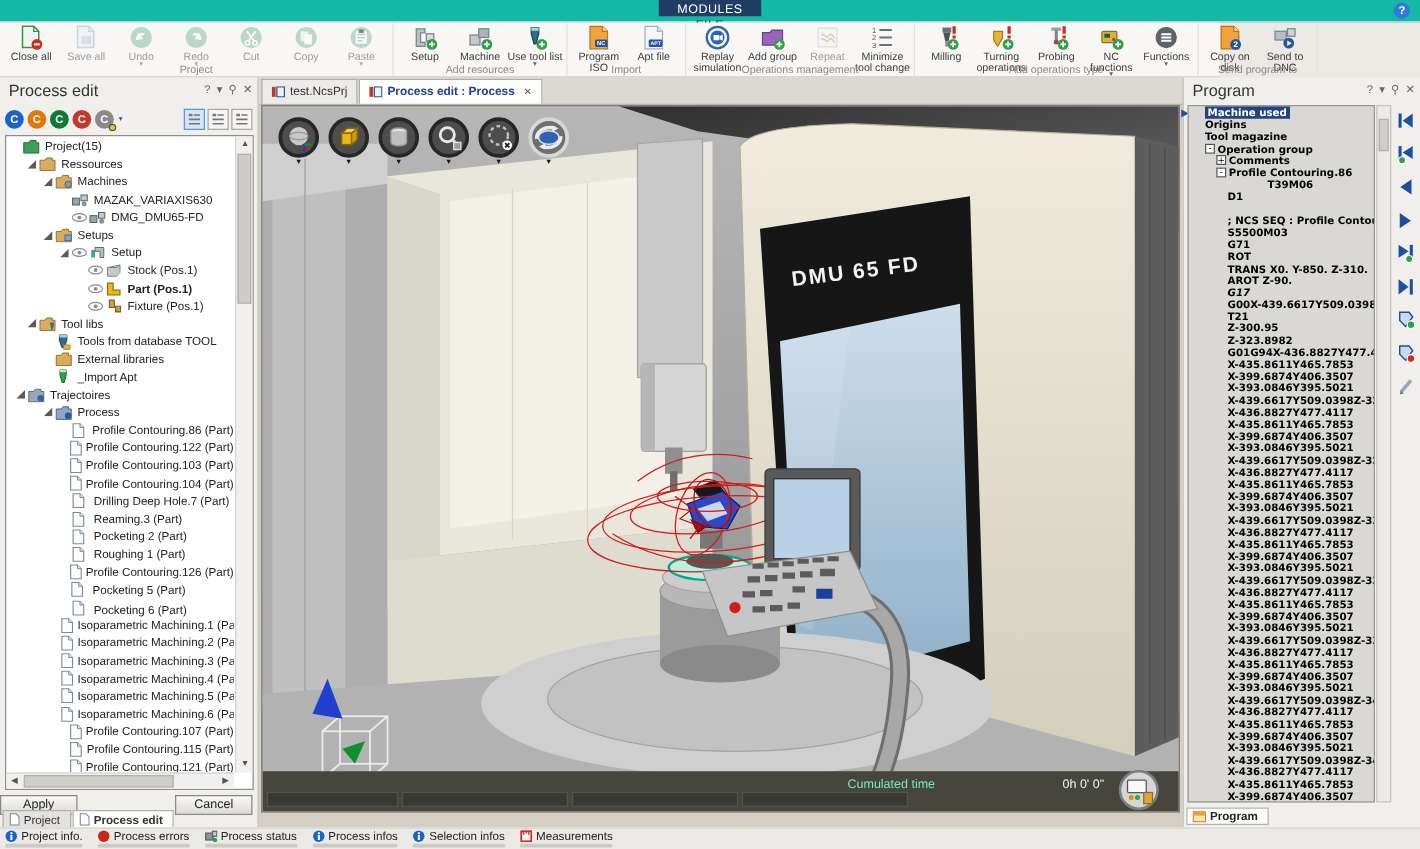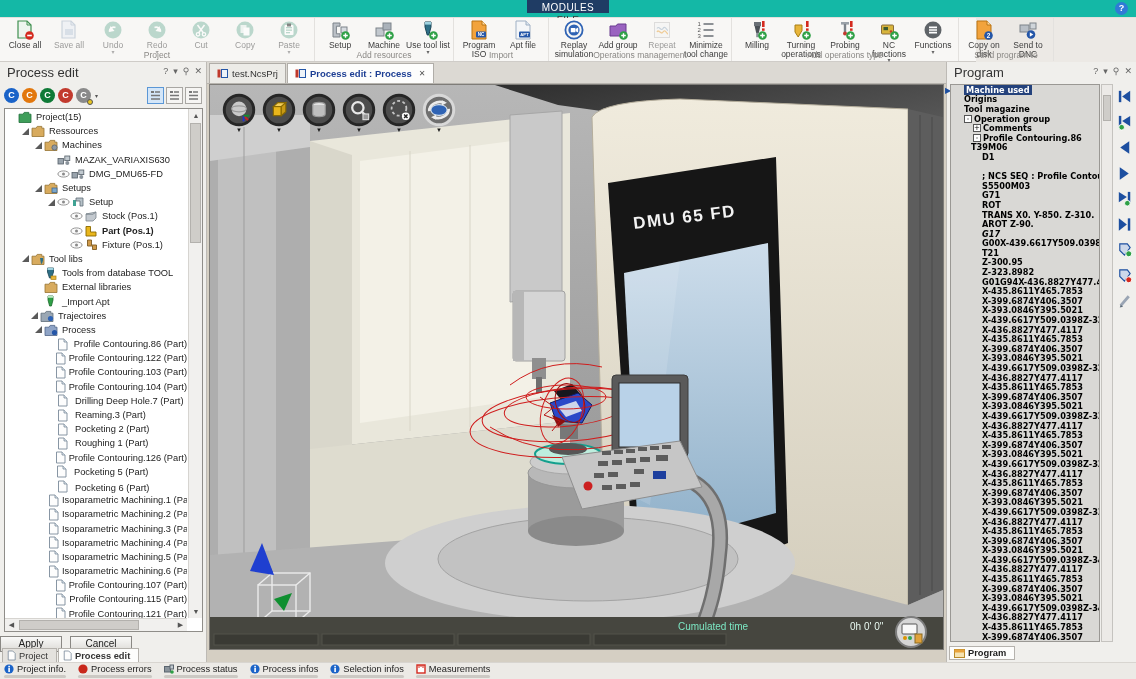--- a/index.html
+++ b/index.html
@@ -49,21 +49,21 @@
   .teye { width:14px; display:flex; }
   .tico { width:15px; display:flex; }
   .trow svg { flex:none; }
   .tlabel { margin-left:3px; }
   .vscroll { position:absolute; right:0; top:0; bottom:13px; width:14px; background:#f1f0ee; border-left:1px solid #d6d4d0; }
   .vthumb { position:absolute; left:1px; right:1px; top:14px; height:120px; background:#cfcdc9; border:1px solid #b3b1ad; }
   .sarrow { position:absolute; left:0; width:14px; height:13px; font-size:7px; color:#555; text-align:center; line-height:13px; }
   .hscroll { position:absolute; left:0; right:15px; bottom:0; height:13px; background:#f1f0ee; border-top:1px solid #d6d4d0; }
   .hthumb { position:absolute; top:1px; bottom:1px; left:14px; width:120px; background:#cfcdc9; border:1px solid #b3b1ad; }
 
-  #lp-buttons { position:absolute; left:0; right:4px; top:574px; height:18px; display:flex; justify-content:flex-start; gap:8px; }
+  #lp-buttons { position:absolute; left:0; right:4px; top:574px; height:18px; display:flex; justify-content:space-between; gap:8px; }
   .pbtn { min-width:62px; height:16px; font-size:10px; color:#222; background:linear-gradient(#f9f9f8,#dddbd7); border:1px solid #8a8884; text-align:center; line-height:14px; cursor:pointer; }
   #lp-tabs { position:absolute; left:2px; bottom:0px; display:flex; gap:1px; }
   .lptab { display:flex; align-items:center; gap:3px; padding:1px 8px 1px 4px; font-size:9.3px; color:#333; background:#e4e2de; border:1px solid #b5b2ad; border-bottom:none; cursor:pointer; }
   .lptab.active { background:#fdfdfc; font-weight:bold; }
 
   
   #center { position:absolute; left:207px; top:62px; width:739px; height:600px; background:#d5cfc3; }
   #doctabs { position:absolute; left:0; top:0; right:0; height:22px; background:#dcd9d3; border-bottom:1px solid #b7b4ae; display:flex; align-items:flex-end; padding-left:2px; gap:1px; }
   .dtab { display:flex; align-items:center; gap:4px; height:20px; padding:0 7px; font-size:9.5px; color:#333; background:#ecebe7; border:1px solid #b0ada8; border-bottom:none; cursor:pointer;margin-top:32px; }
   .dtab.active { background:#fdfdfc; color:#1e3f94; font-weight:bold; }
@@ -575,21 +575,21 @@
         <div class="trow" style="padding-left: 30px;">
           <span class="texp"></span>
           <span class="tico">
             <svg width="13" height="13" viewBox="0 0 13 13">
               <path d="M4 1h5v4l-1.6 6H5.6L4 5z" fill="#2fa046" stroke="#1c6a2c" stroke-width=".8"></path>
               <rect x="4" y="1" width="5" height="1.8" fill="#bde8c6"></rect>
             </svg>
           </span>
           <span class="tlabel">_Import Apt</span>
         </div>
-        <div class="trow" style="padding-left: 26px;">
+        <div class="trow" style="padding-left: 8px;">
           <span class="texp">
             <svg width="7" height="7" viewBox="0 0 8 8">
               <polygon points="8,0 8,8 0,8" fill="#5a5a5a"></polygon>
             </svg>
           </span>
           <span class="tico">
             <svg width="14" height="12" viewBox="0 0 14 12">
               <path d="M1 3.2h4L6.2 1.4h4.6v1.8H13v8.3H1z" fill="#9aa7b4" stroke="#5f6d7a" stroke-width=".8"></path>
               <circle cx="10.5" cy="8.5" r="2.6" fill="#2f63b4"></circle>
             </svg>
@@ -1095,21 +1095,21 @@
         <span>Operation group</span>
       </div>
       <div class="gline" style="padding-left: 22px;">
         <span class="gexp">+</span>
         <span>Comments</span>
       </div>
       <div class="gline" style="padding-left: 22px;">
         <span class="gexp">-</span>
         <span>Profile Contouring.86</span>
       </div>
-      <div class="gline" style="padding-left: 20px;">
+      <div class="gline" style="padding-left: 31px; margin-left: 32px;">
         <span>T39M06</span>
       </div>
       <div class="gline" style="padding-left: 31px;">
         <span>D1</span>
       </div>
       <div class="gline" style="padding-left: 31px;">
         <span></span>
       </div>
       <div class="gline" style="padding-left: 31px;">
         <span>;  NCS SEQ : Profile Contourin</span>

